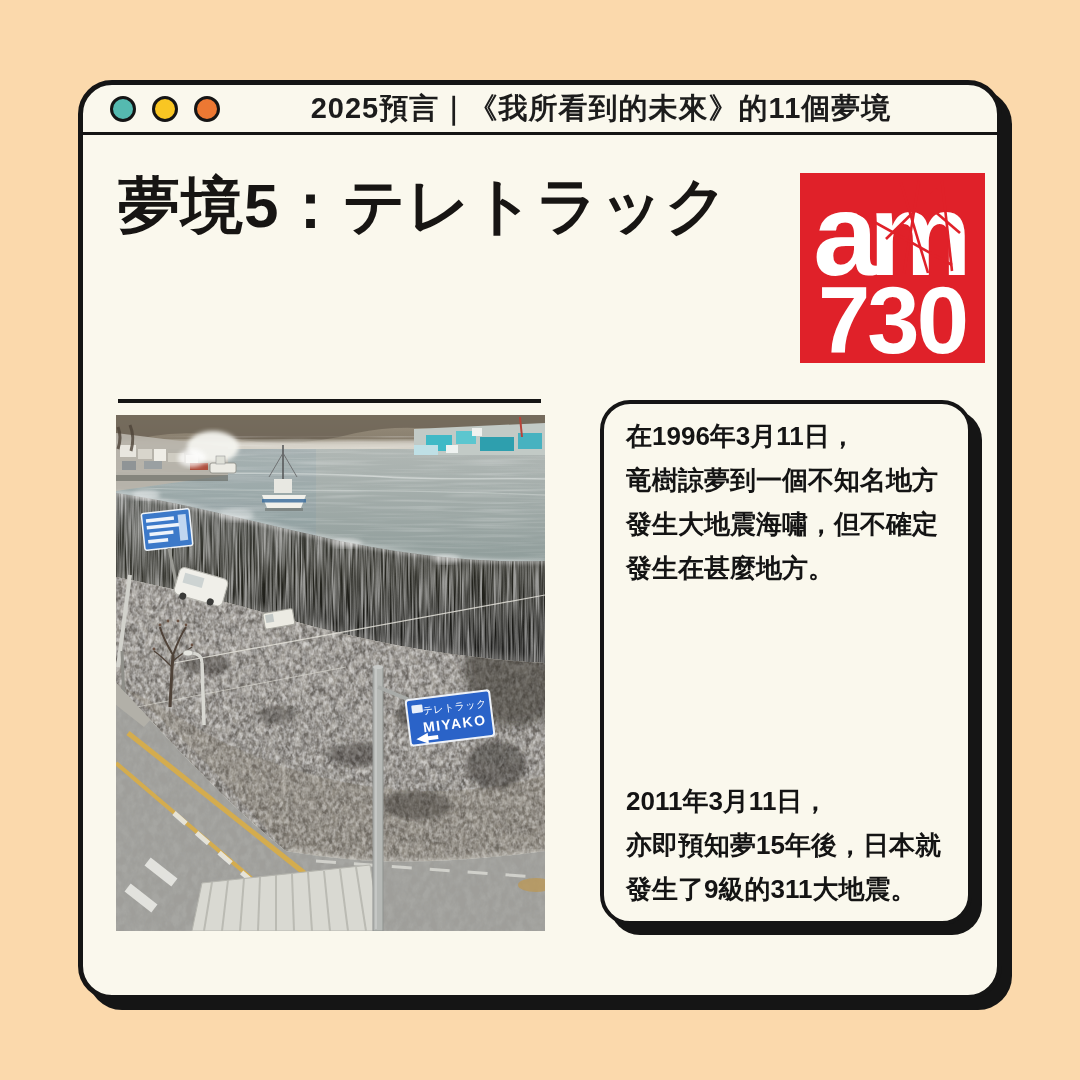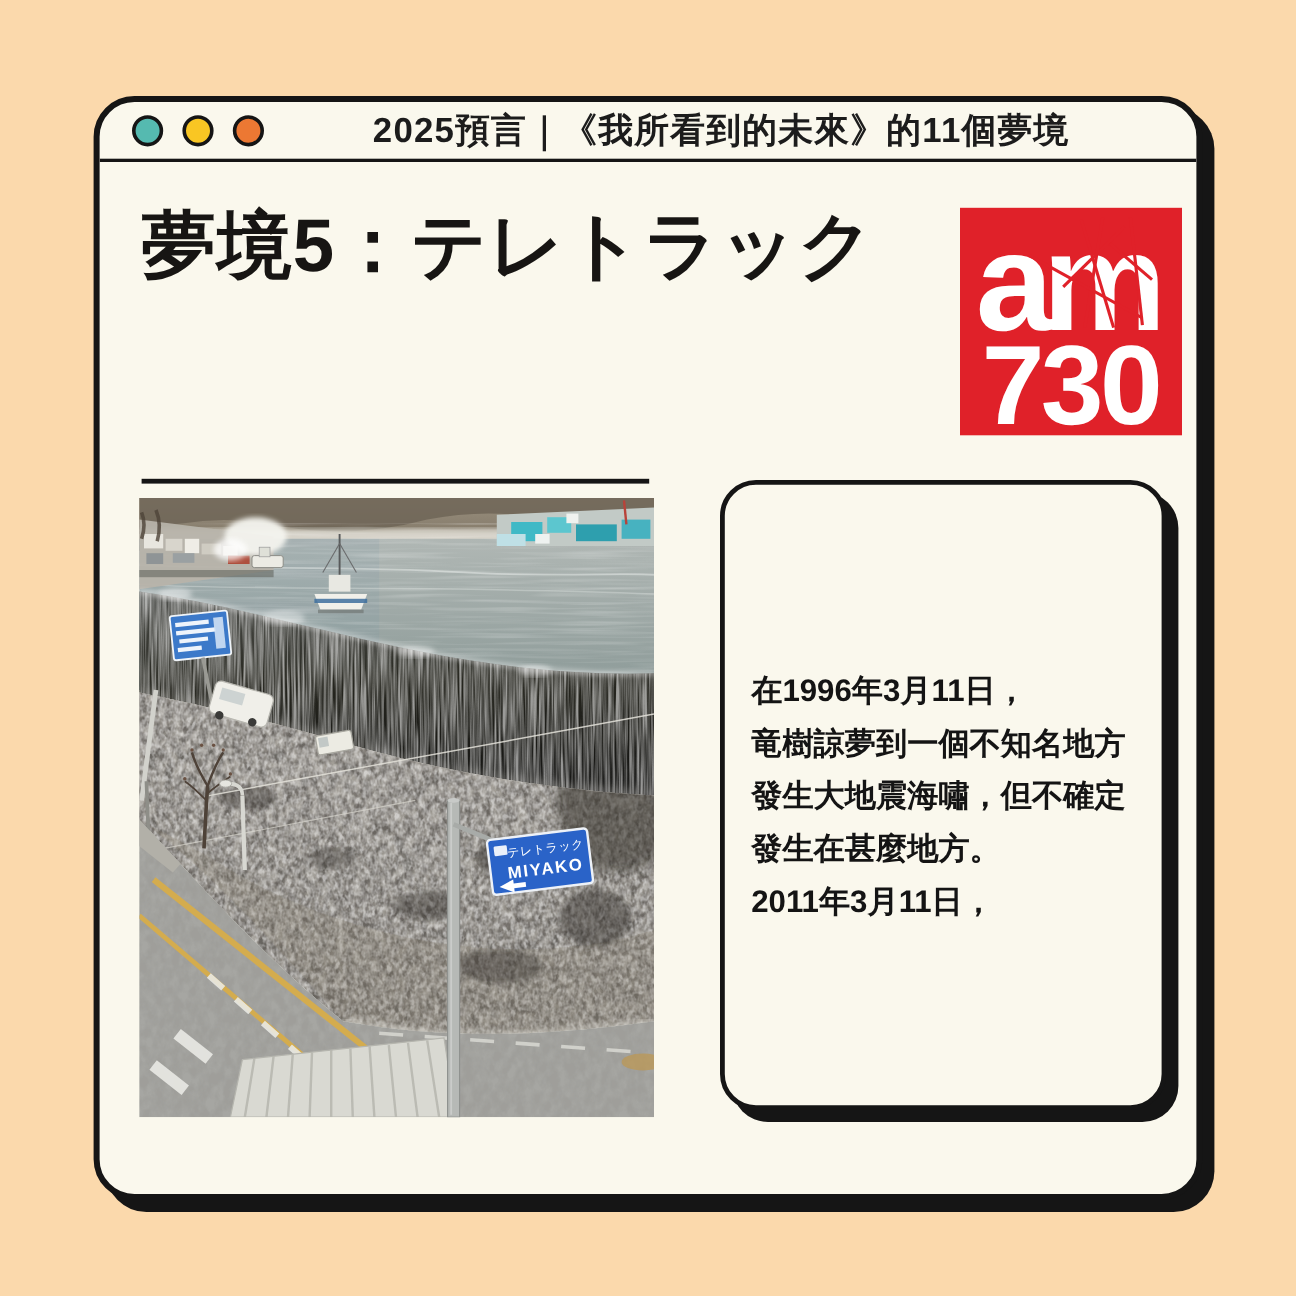--- a/index.html
+++ b/index.html
@@ -31,21 +31,21 @@
     letter-spacing:1px;white-space:nowrap;
   }
   .logo{position:absolute;right:12px;top:88px;width:185px;height:190px;}
   .divider{position:absolute;left:35px;top:314px;width:423px;height:0;border-top:4px solid #151515;}
   .photo{position:absolute;left:33px;top:330px;width:429px;height:516px;display:block;}
   .infobox{
     position:absolute;left:517px;top:315px;width:372px;height:525px;
     box-sizing:border-box;background:#FAF8ED;
     border:4px solid #151515;border-radius:30px;
     box-shadow:10px 10px 0 0 #151515;
-    display:flex;flex-direction:column;justify-content:center;
+    display:flex;flex-direction:column;justify-content:space-between;
     padding:10px 10px 10px 22px;
   }
   .infobox p{margin:0;font-size:26px;font-weight:700;line-height:44px;color:#141414;}
   .infobox p + p{}
 </style>
 </head>
 <body>
 
 <div class="card">
 
@@ -303,16 +303,17 @@
     </g>
   </svg>
 
   <div class="infobox">
     <p>
       <span>在1996年3月11日，</span><br>
       <span>竜樹諒夢到一個不知名地方發生大地震海嘯，但不確定發生在甚麼地方。</span>
     </p>
     <p>
       <span>2011年3月11日，</span><br>
+      <span>亦即預知夢15年後，日本就發生了9級的311大地震。</span>
     </p>
   </div>
 
 </div>
 
 </body></html>

